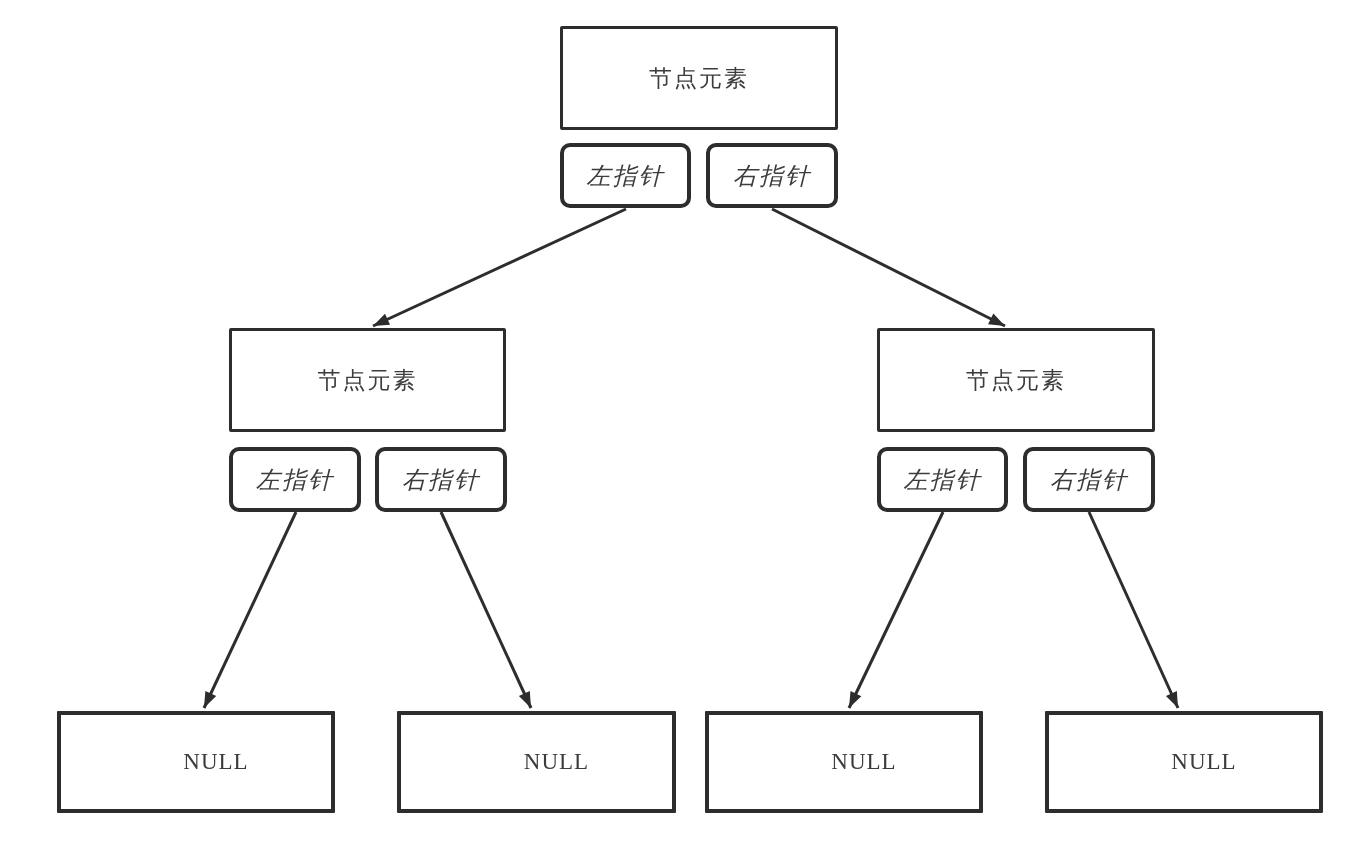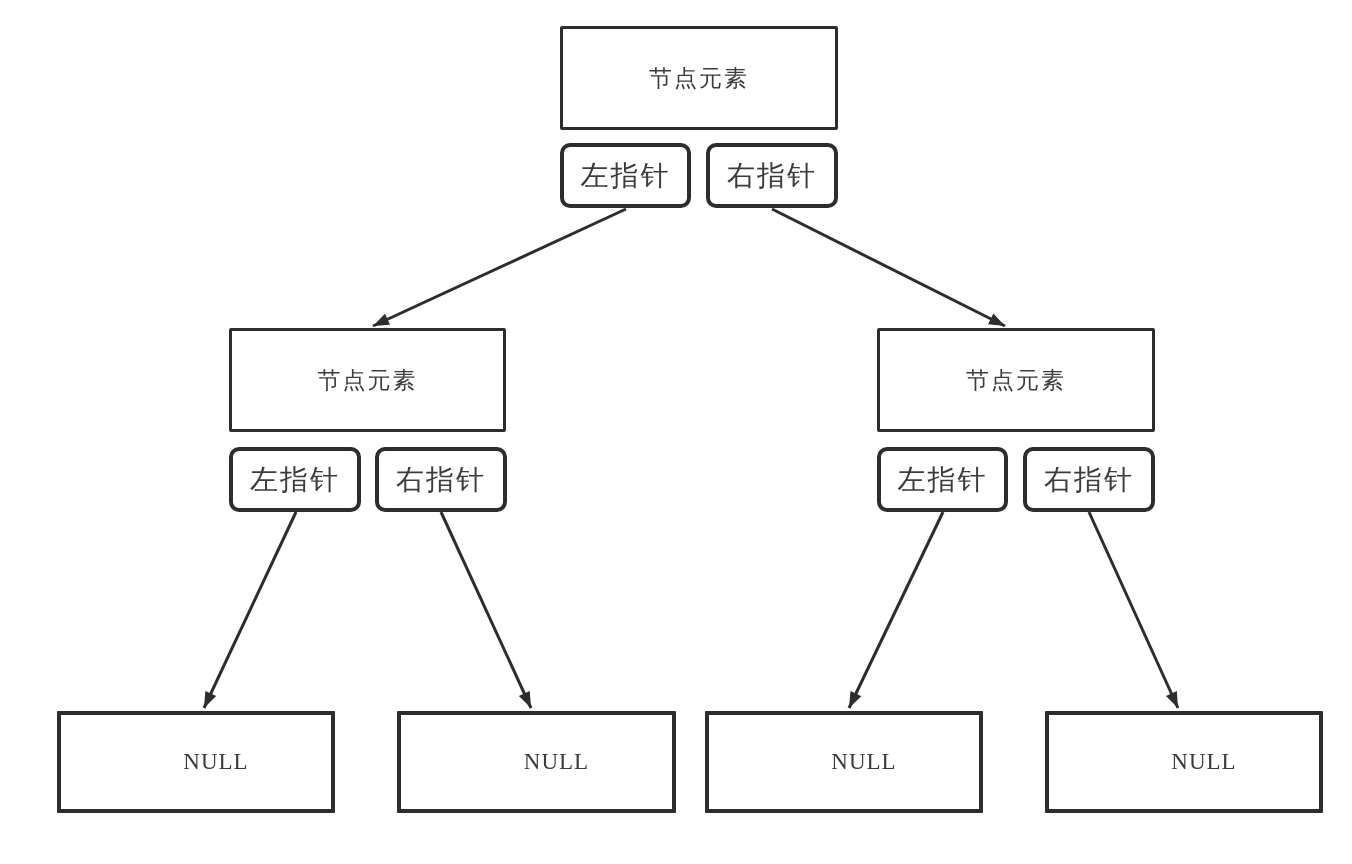--- a/index.html
+++ b/index.html
@@ -35,21 +35,22 @@
     letter-spacing: 2px;
     text-align: center;
   }
   .node-box {
     border-width: 3px;
     border-radius: 2px;
   }
   .pointer-box {
     border-width: 4px;
     border-radius: 10px;
-    font-size: 28px;
+    font-size: 24px;
+    font-style: italic;
   }
   .null-box {
     border-width: 4px;
     border-radius: 1px;
     letter-spacing: 1px;
     padding-left: 40px;
   }
 </style>
 </head>
 <body>

